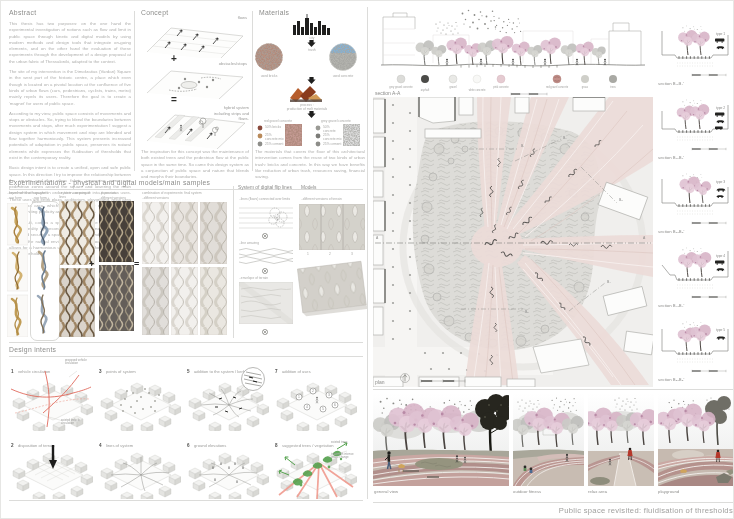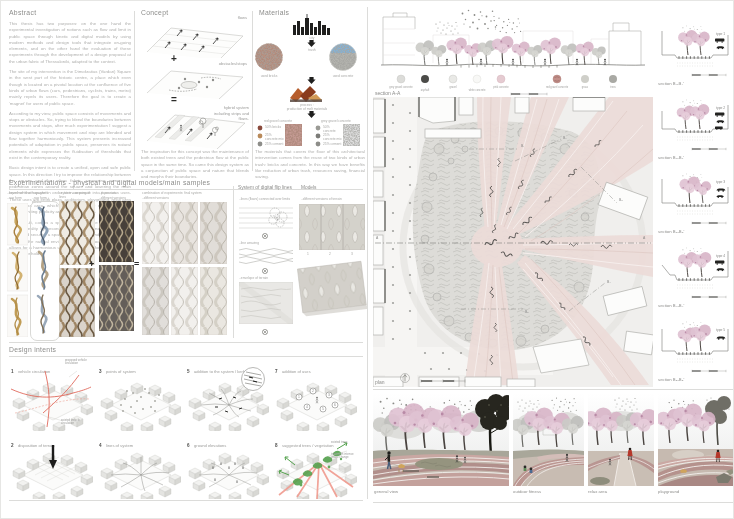--- a/index.html
+++ b/index.html
@@ -1182,14 +1182,15 @@
       </g>
  <path d="M22,78 q2,-2.4 5,-1.4 q2,.6 2,1.8 l-1,1.4 h-5 z" fill="#cfa45c"></path>
 </svg>
 
 <div class="cap abs" style="left:373px;top:488px">general view</div>
 <div class="cap abs" style="left:512px;top:488px">outdoor fitness</div>
 <div class="cap abs" style="left:587px;top:488px">relax area</div>
 <div class="cap abs" style="left:657px;top:488px">playground</div>
 
 <div class="hl abs" style="left:372px;top:501px;width:360px"></div>
+<div class="title abs" style="left:432px;top:505px;width:300px">Public space revisited: fluidisation of thresholds</div>
 
 </div>
 
 </body></html>

